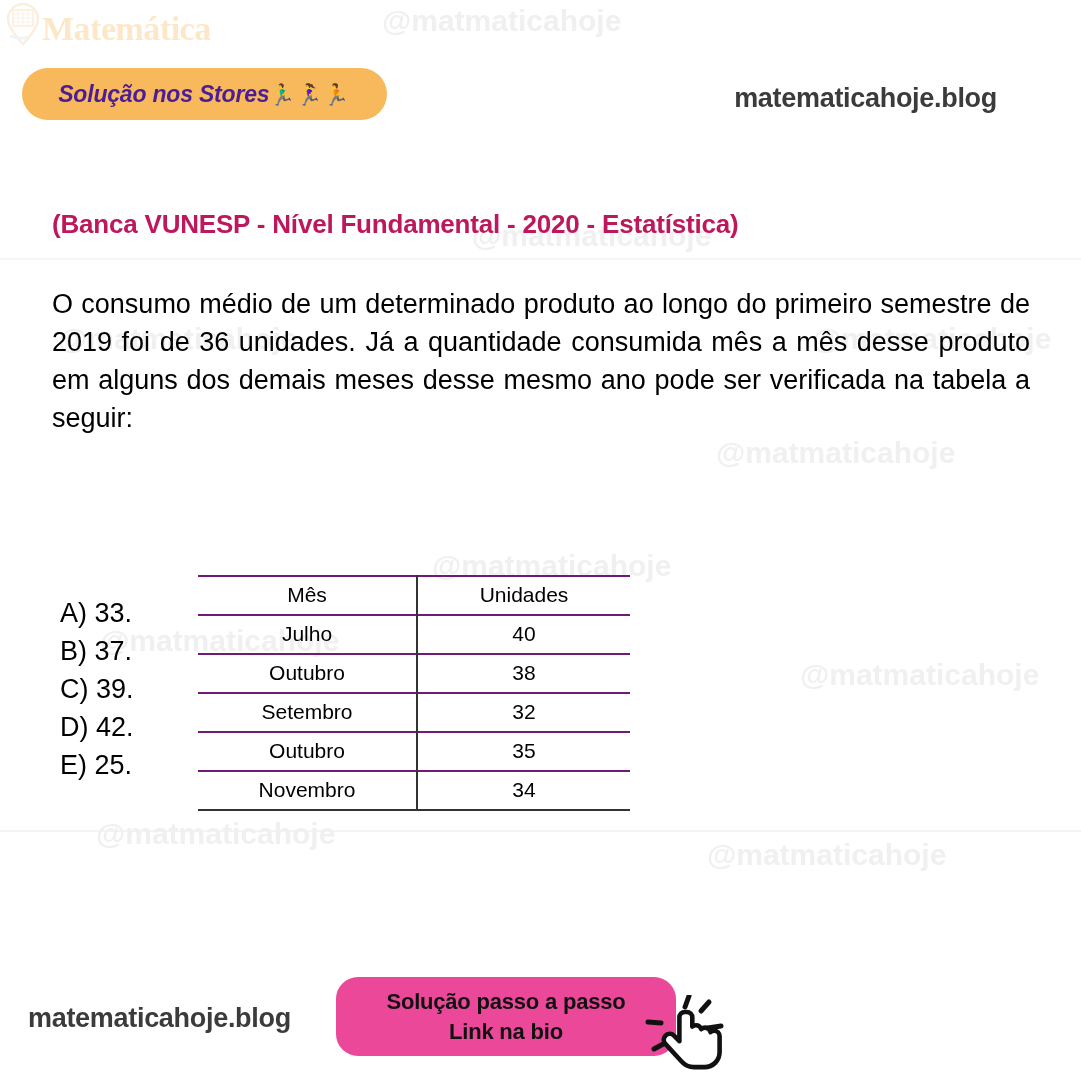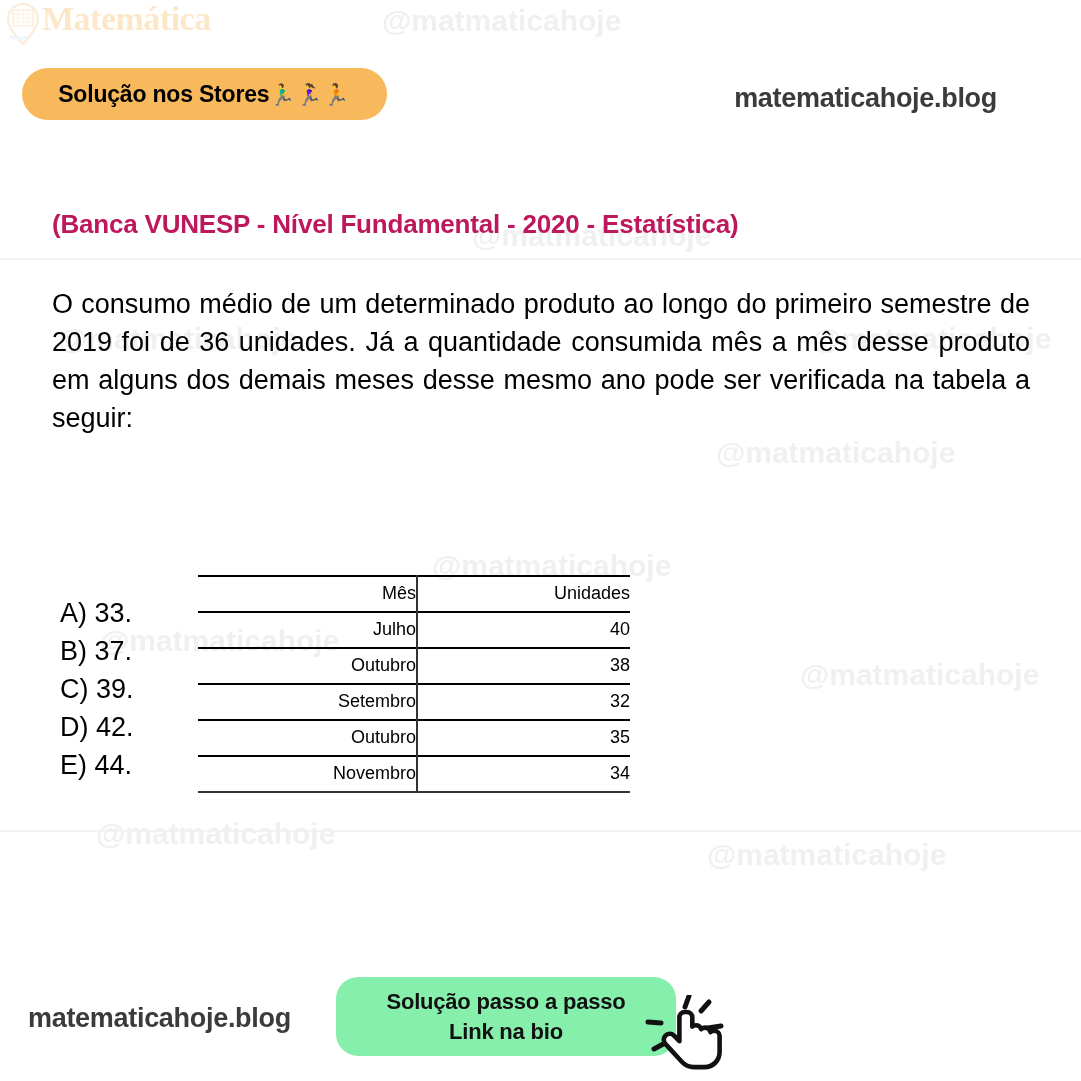--- a/index.html
+++ b/index.html
@@ -52,21 +52,21 @@
   .logo {
     position: absolute;
     left: 6px;
     top: 2px;
     z-index: 2;
     opacity: 0.30;
     pointer-events: none;
   }
   .logo-row {
     display: flex;
-    align-items: flex-start;
+    align-items: flex-end;
   }
   .logo-mark {
     width: 34px;
     height: 44px;
     margin-right: 2px;
     flex: none;
   }
   .logo-textwrap {
     position: relative;
   }
@@ -111,22 +111,23 @@
     border-radius: 26px;
     display: flex;
     align-items: center;
     justify-content: center;
     z-index: 3;
     box-sizing: border-box;
   }
   .pill-top-label {
     font-size: 23px;
     font-weight: bold;
-    color: #000000;
+    color: #4c1d95;
     letter-spacing: -0.2px;
+    font-style: italic;
   }
   .pill-top-emoji {
     font-size: 21px;
     letter-spacing: 1px;
     line-height: 1;
   }
 
   
   .site-top {
     position: absolute;
@@ -189,26 +190,26 @@
     width: 432px;
     z-index: 3;
   }
   table.data-table {
     border-collapse: collapse;
     width: 432px;
     table-layout: fixed;
   }
   table.data-table th,
   table.data-table td {
-    text-align: right;
-    font-size: 18px;
+    text-align: center;
+    font-size: 21px;
     font-weight: normal;
     color: #000000;
     padding: 6px 0 7px 0;
-    border-top: 2px solid #000000;
+    border-top: 2px solid #701a75;
     border-bottom: 1px solid #666666;
   }
   table.data-table tr:last-child th,
   table.data-table tr:last-child td {
     border-bottom: 2px solid #333333;
   }
   table.data-table th:first-child,
   table.data-table td:first-child {
     border-right: 2px solid #333333;
     width: 218px;
@@ -224,21 +225,21 @@
     color: #3b3b3b;
     letter-spacing: -0.3px;
     z-index: 3;
   }
   .pill-bottom {
     position: absolute;
     left: 336px;
     top: 977px;
     width: 340px;
     height: 79px;
-    background: #86efac;
+    background: #ec4899;
     border-radius: 22px;
     display: flex;
     flex-direction: column;
     align-items: center;
     justify-content: center;
     z-index: 3;
     box-sizing: border-box;
   }
   .pill-bottom-line {
     font-size: 22px;
@@ -300,21 +301,21 @@
 
 <div class="q-body">
   <p class="q-para">O consumo médio de um determinado produto ao longo do primeiro semestre de 2019 foi de 36 unidades. Já a quantidade consumida mês a mês desse produto em alguns dos demais meses desse mesmo ano pode ser verificada na tabela a seguir:</p>
 </div>
 
 <div class="options">
   <div class="option">A) 33.</div>
   <div class="option">B) 37.</div>
   <div class="option">C) 39.</div>
   <div class="option">D) 42.</div>
-  <div class="option">E) 44.</div>
+  <div class="option">E) 25.</div>
 </div>
 
 <div class="data-table-wrap">
   <table class="data-table">
     <tbody>
       <tr>
         <th>Mês</th>
         <th>Unidades</th>
       </tr>
       <tr>

